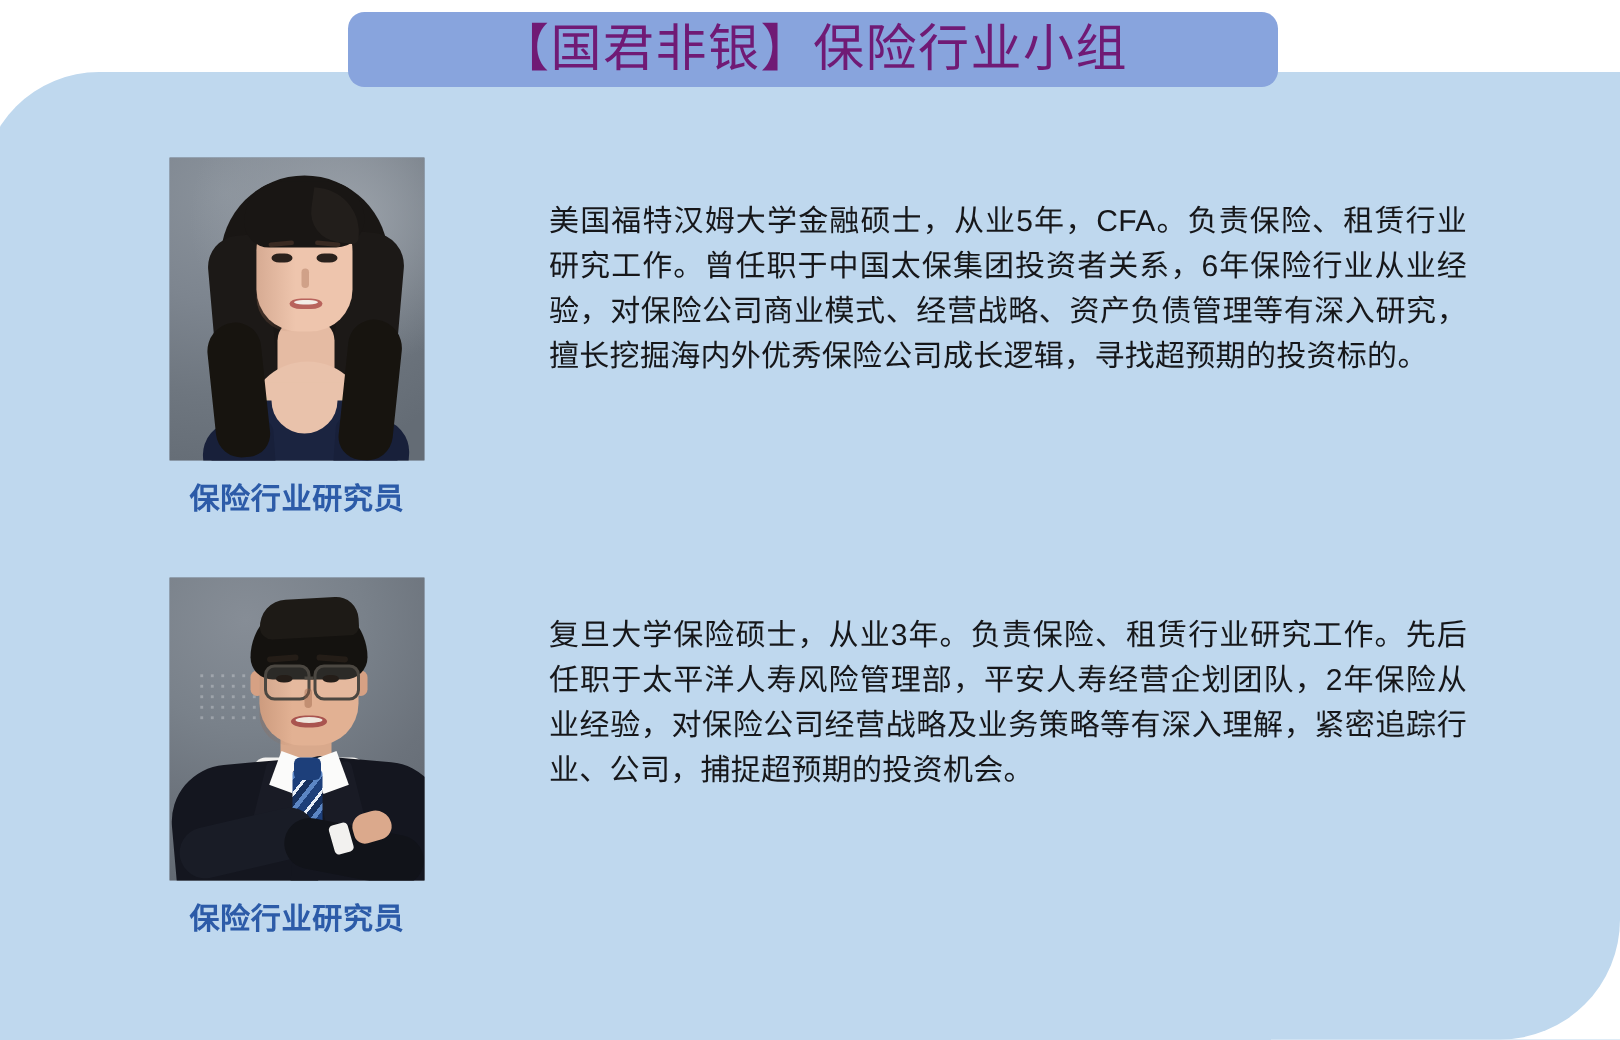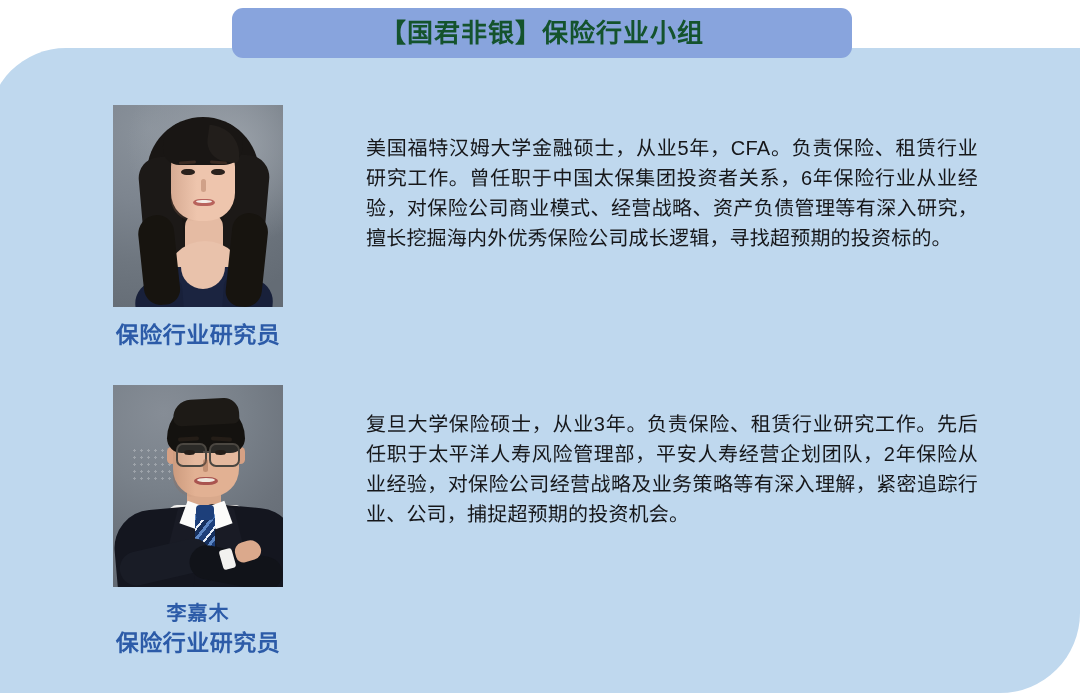--- a/index.html
+++ b/index.html
@@ -24,23 +24,23 @@
     width: 620px;
     height: 50px;
     background: #88a4dd;
     border-radius: 11px;
     display: flex;
     align-items: center;
     justify-content: center;
     z-index: 5;
   }
   .title-text {
-    color: #14532d;
-    font-size: 26px;
-    font-weight: bold;
+    color: #701a75;
+    font-size: 34px;
+    font-weight: normal;
     letter-spacing: 1px;
     line-height: 1;
     white-space: nowrap;
   }
 
   
   .panel {
     position: absolute;
     left: -12px;
     top: 48px;
@@ -92,21 +92,21 @@
     font-weight: bold;
     line-height: 1.42;
   }
   .caption .name {
     display: block;
     font-size: 20px;
     letter-spacing: 1px;
   }
   .caption .role {
     display: block;
-    font-size: 23px;
+    font-size: 20px;
     letter-spacing: 0.5px;
   }
 
   .bio {
     position: absolute;
     left: 253px;
     top: 28px;
     width: 612px;
     color: #16171a;
     font-size: 20px;
@@ -432,21 +432,20 @@
         <div class="m-glass-r"></div>
         <div class="m-bridge"></div>
         <div class="m-eye-l"></div>
         <div class="m-eye-r"></div>
         <div class="m-nose"></div>
         <div class="m-mouth"></div>
         <div class="m-teeth"></div>
       </div>
 
       <div class="caption">
-        <span class="name">李嘉木</span>
         <span class="role">保险行业研究员</span>
       </div>
     </div>
 
     <div class="bio">复旦大学保险硕士，从业3年。负责保险、租赁行业研究工作。先后任职于太平洋人寿风险管理部，平安人寿经营企划团队，2年保险从业经验，对保险公司经营战略及业务策略等有深入理解，紧密追踪行业、公司，捕捉超预期的投资机会。</div>
   </div>
 
 </div>
 
 </body></html>

